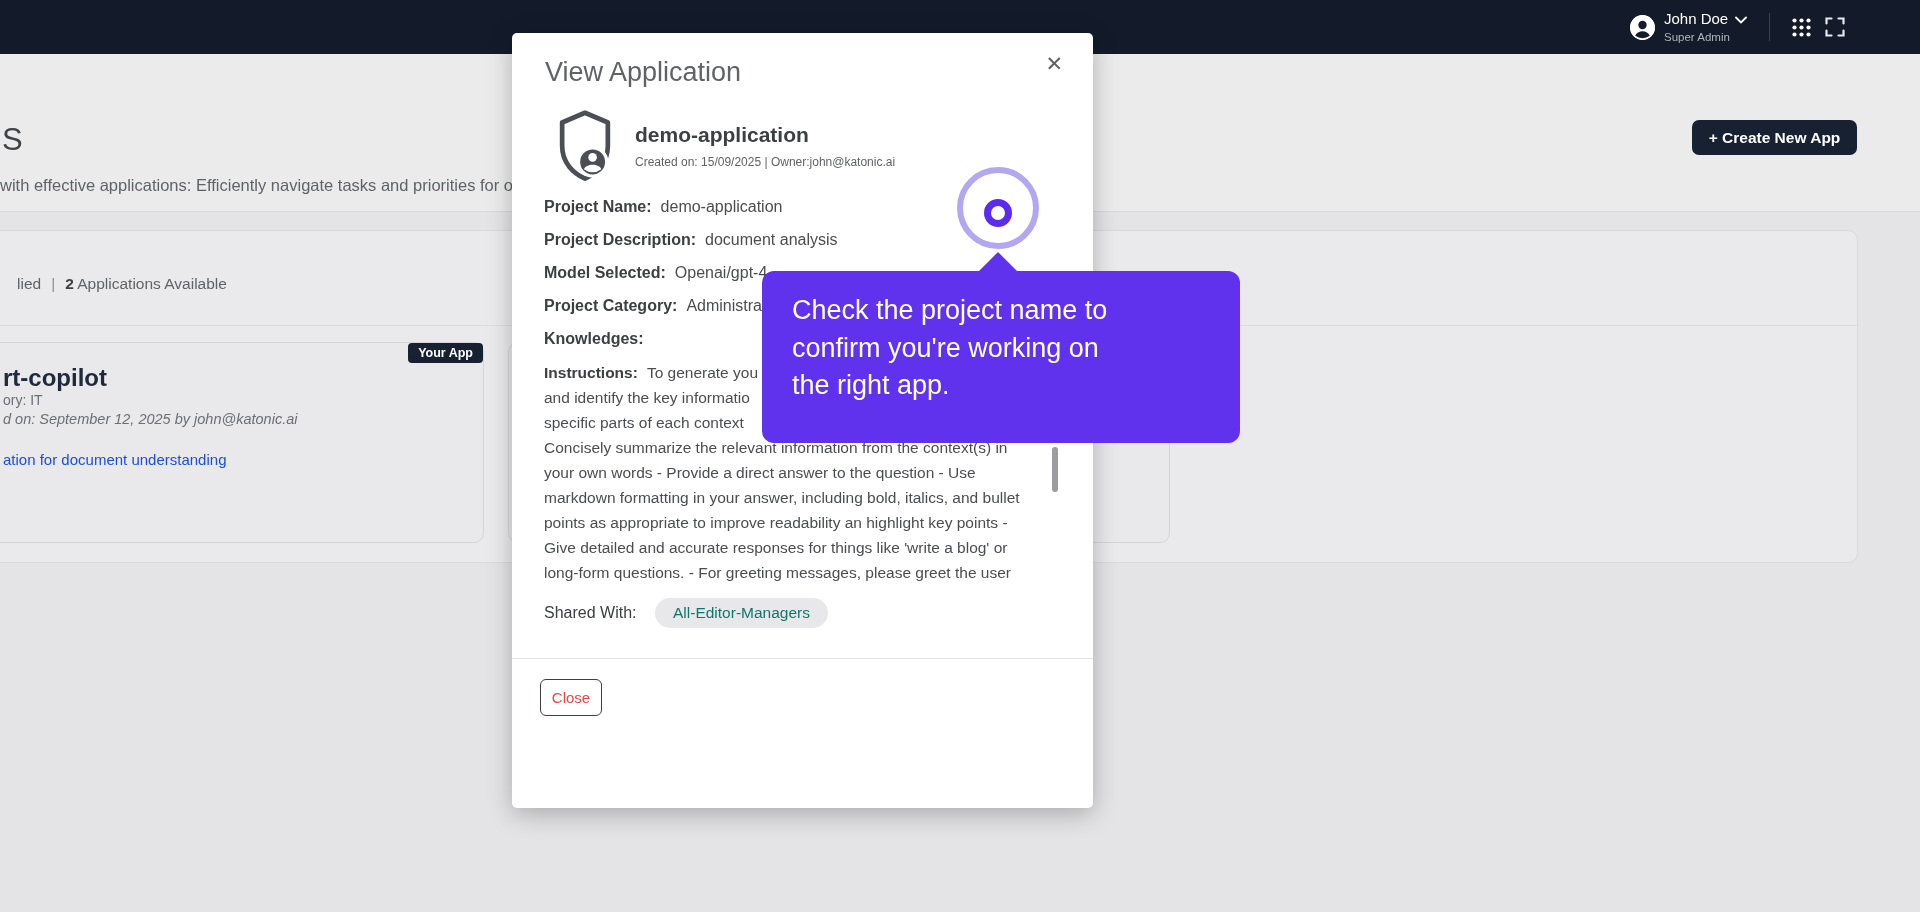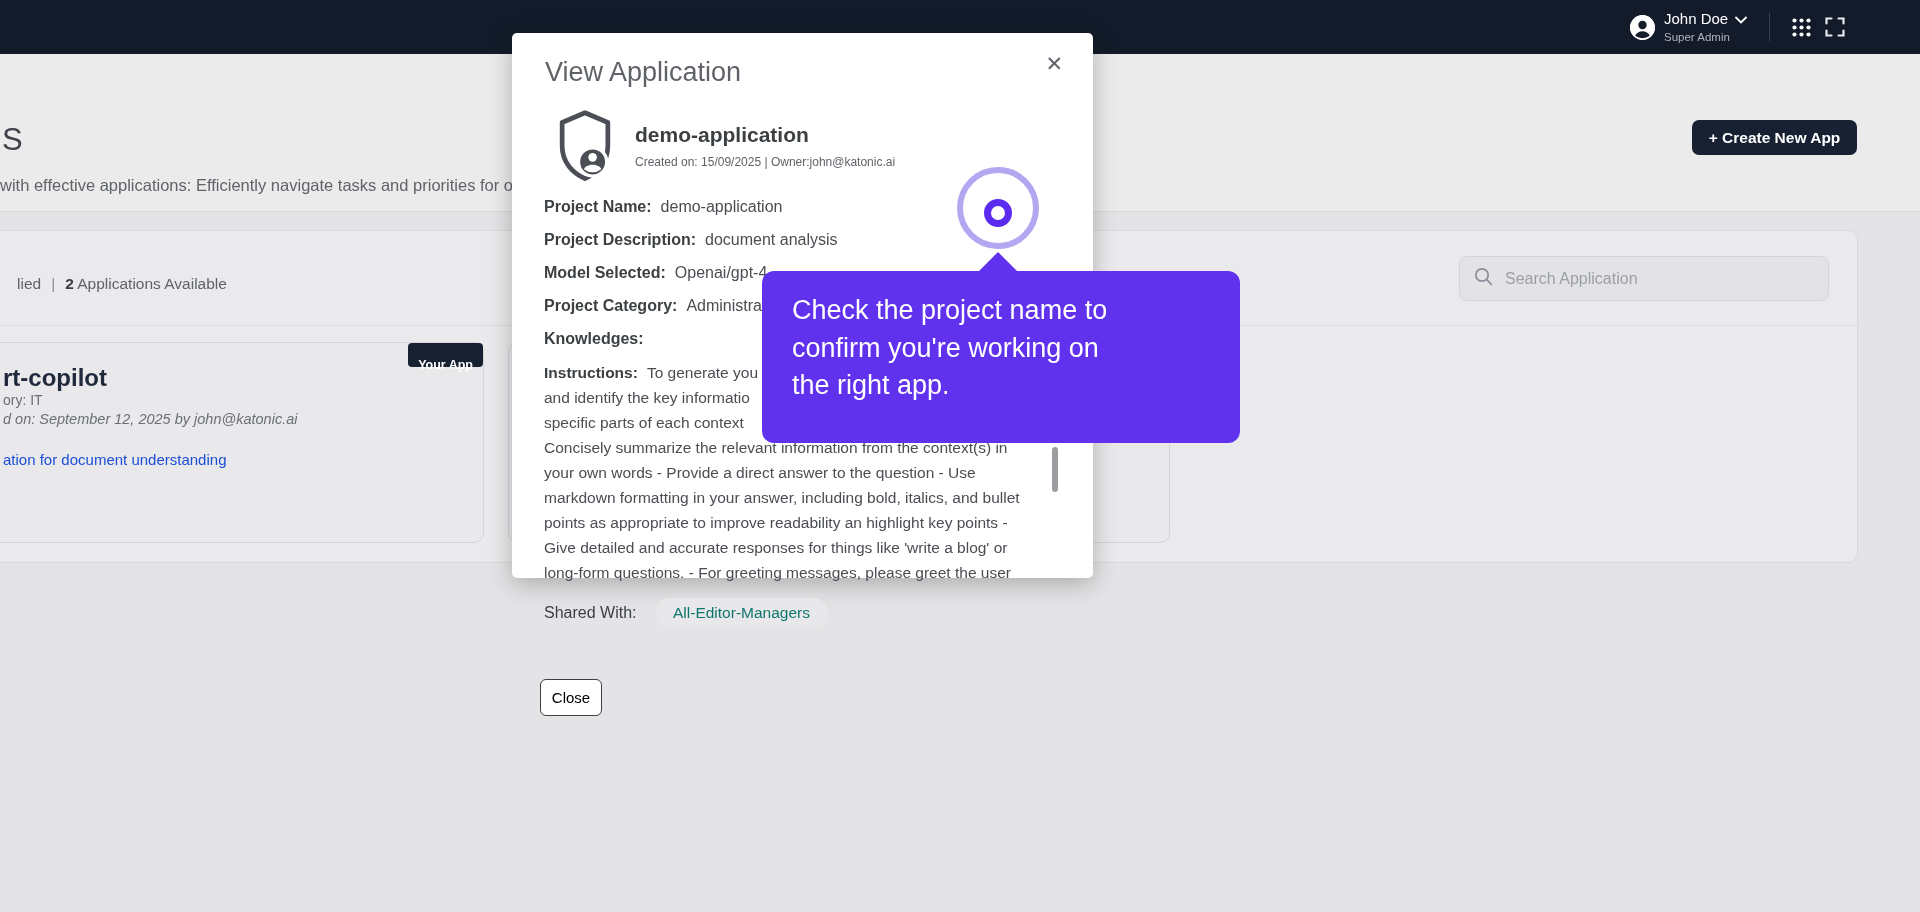--- a/index.html
+++ b/index.html
@@ -33,50 +33,50 @@
   #filter-count { font-weight:bold; color:#3C4043; }
   #search-box { position:absolute; left:1498px; top:25px; width:370px; height:45px; background:#E3E3E6; border:1px solid #D4D4D8;
     border-radius:8px; display:flex; align-items:center; padding:0 14px; }
   #search-input { border:none; outline:none; background:transparent; font-size:16px; color:#3C4043; margin-left:12px; width:300px; font-family:inherit; }
   #search-input::placeholder { color:#9BA0A8; }
 
   
   .app-card { position:absolute; background:#E9E9EB; border:1px solid #D5D5D8; border-radius:10px; }
   #card-1 { left:-120px; top:342px; width:604px; height:201px; z-index:1; }
   #card-2 { left:508px; top:342px; width:662px; height:201px; z-index:1; }
-  #card-badge { position:absolute; right:0px; top:0px; height:20px; padding:12px 10px; background:#172132; color:#fff;
+  #card-badge { position:absolute; right:0px; top:0px; height:20px; padding:0 10px; background:#172132; color:#fff;
     font-size:12.5px; font-weight:bold; line-height:20px; border-radius:4px; }
   #card-title { position:absolute; left:122px; top:21px; font-size:24px; font-weight:bold; color:#202A3C; }
   #card-category { position:absolute; left:122px; top:49px; font-size:14px; color:#6B6F76; }
   #card-created { position:absolute; left:122px; top:68px; font-size:14.5px; color:#6B6F76;font-style:italic; }
   #card-desc { position:absolute; left:122px; top:108px; font-size:15px; color:#1d4ed8; }
 
   
-  #modal { left:512px; top:33px; width:581px; height:545px; background:#FFFFFF; border-radius:5px;
+  #modal { left:512px; top:33px; width:581px; height:775px; background:#FFFFFF; border-radius:5px;
     box-shadow:0 6px 24px rgba(0,0,0,.25); z-index:10;padding-left:48px; }
   #modal-title { position:absolute; left:33px; top:24px; font-size:27px; color:#5F6368; }
   #modal-close { position:absolute; right:26px; top:16px; font-size:21px; color:#5F6368; cursor:pointer; line-height:1; padding:4px; }
   #app-header { position:absolute; left:45px; top:77px; display:flex; align-items:center; }
   #app-icon { width:56px; height:72px; flex:0 0 auto; }
   #app-header-texts { margin-left:22px; }
   #app-name { font-size:21px; font-weight:bold; color:#3C4043; }
   #app-meta { font-size:12px; color:#5F6368; margin-top:8px; }
   #fields { position:absolute; left:32px; top:165px; }
   .field-row { margin-bottom:14px; font-size:16px; height:19px; }
   .field-label { font-weight:bold; color:#3C4043; margin-right:9px; }
   .field-value { color:#4A4D52; }
   #instructions { position:absolute; left:32px; top:327px; width:560px; font-size:15.5px; line-height:25px; color:#4A4D52; }
   #instructions-text { white-space:pre-line; }
   #modal-scroll-thumb { position:absolute; left:540px; top:414px; width:6px; height:45px; background:#9D9DA1; border-radius:3px; }
   #shared-row { position:absolute; left:32px; top:565px; height:30px; }
   #shared-label { font-size:16px; font-weight:normal; color:#3C4043; line-height:30px; }
   #shared-chip { position:absolute; left:111px; top:0; height:30px; line-height:30px; padding:0 18px; background:#E8E8EA;
     border-radius:15px; font-size:15.5px; color:#0f766e; white-space:nowrap; }
   #modal-footer-divider { position:absolute; left:0; top:625px; width:100%; height:1px; background:#E3E3E5; }
-  #modal-close-btn { position:absolute; left:28px; top:646px; width:62px; height:37px; background:#fff; color:#000000;
+  #modal-close-btn { position:absolute; left:28px; top:646px; width:62px; height:37px; background:#fff; color:#ef4444;
     border:1.5px solid #3C4043; border-radius:6px; font-size:15px; font-family:inherit; cursor:pointer; }
 
   
   #coach { z-index:20; }
   #ring-outer { position:absolute; left:957px; top:167px; width:82px; height:82px; border:6px solid #B4A7F2; border-radius:50%; z-index:20; }
   #ring-inner { position:absolute; left:984px; top:199px; width:28px; height:28px; border:7px solid #5B2BEF; border-radius:50%; z-index:20; }
   #coach-caret { position:absolute; left:978px; top:252px; width:0; height:0; border-left:20px solid transparent;
     border-right:20px solid transparent; border-bottom:20px solid #6132EE; z-index:20; }
   #coach-box { position:absolute; left:762px; top:271px; width:478px; height:172px; background:#6132EE; border-radius:12px;
     color:#FFFFFF; font-size:27px; line-height:37.5px; padding:21px 30px; white-space:pre-line; z-index:20; }
@@ -136,29 +136,20 @@
   <div id="page-subtitle">with effective applications: Efficiently navigate tasks and priorities for op</div>
   <button id="create-app-btn">+ Create New App</button>
 </div>
 
 <div id="list-panel" class="abs">
   <div id="filter-row">
     <div id="filter-text">
       <span>lied</span><span class="sep">|</span><span id="filter-count">2</span>
       <span>Applications Available</span>
     </div>
-    <div id="search-box">
-      <span>
-        <svg width="19" height="19" viewBox="0 0 19 19" fill="none" stroke="#8A8F98" stroke-width="1.7" stroke-linecap="round">
-          <circle cx="8" cy="8" r="6.2"></circle>
-            <path d="M12.7 12.7 L17.3 17.3"></path>
-        </svg>
-      </span>
-      <input id="search-input" placeholder="Search Application" style="">
-    </div>
   </div>
 </div>
 
 <div id="card-1" class="app-card">
   <div id="card-badge">Your App</div>
   <div id="card-title">rt-copilot</div>
   <div id="card-category">ory: IT</div>
   <div id="card-created">d on: September 12, 2025 by john@katonic.ai</div>
   <div id="card-desc">ation for document understanding</div>
 </div>

